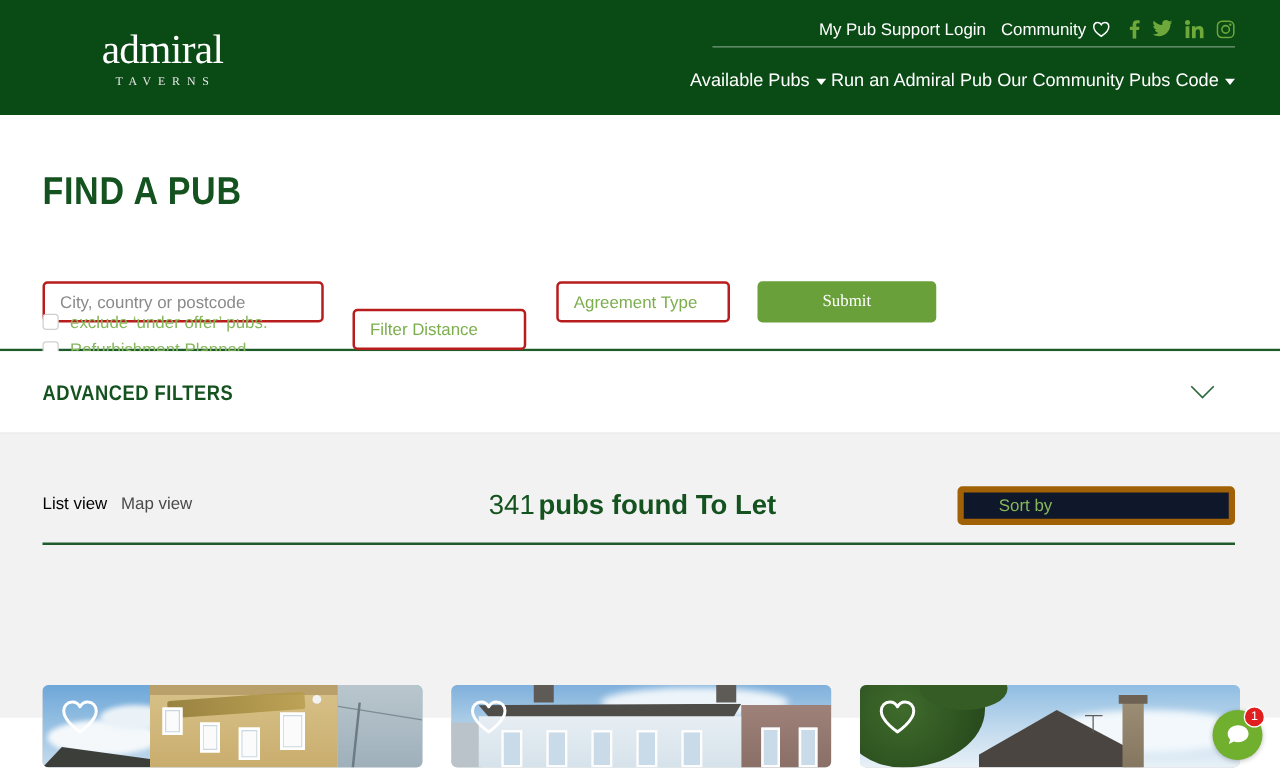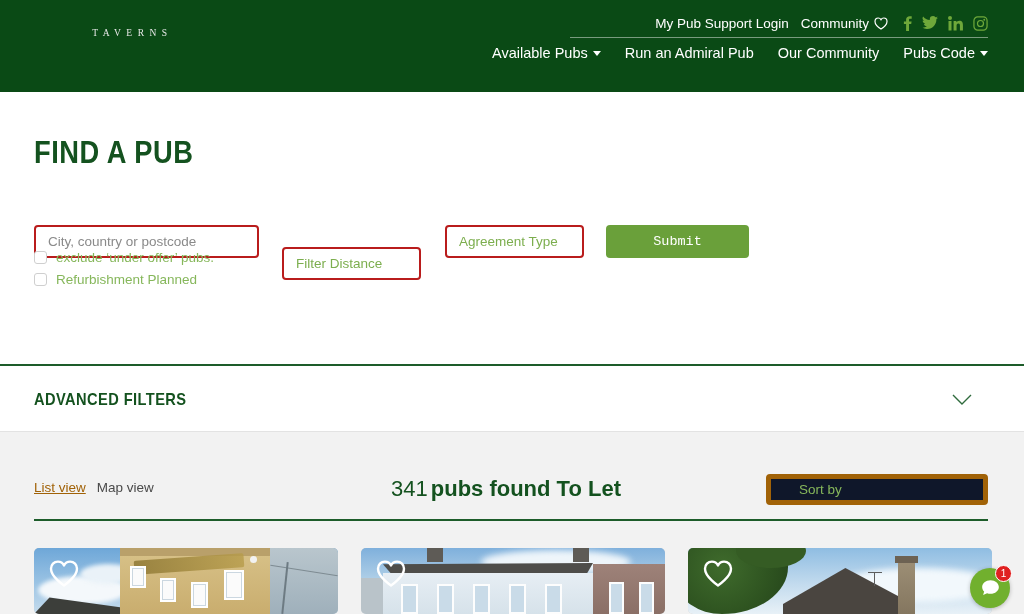--- a/index.html
+++ b/index.html
@@ -65,24 +65,24 @@
   .social-ic { display: block; cursor: pointer; }
 
   .nav-divider {
     position: absolute;
     right: 36px; top: 37px;
     width: 418px; height: 1px;
     background: rgba(255,255,255,0.45);
   }
   .main-nav {
     position: absolute;
-    right: 36px; top: 45px;
+    right: 36px; top: 57px;
     display: flex;
     align-items: center;
-    gap: 24px;
+    gap: 4px;
   }
   .nav-item {
     color: #ffffff;
     font-size: 14.5px;
     white-space: nowrap;
     cursor: pointer;
     display: flex;
     align-items: center;
     gap: 5px;
   }
@@ -92,21 +92,21 @@
     border-right: 4px solid transparent;
     border-top: 5px solid #ffffff;
     display: inline-block;
   }
 
   
   .find-section {
     background: #ffffff;
     padding: 0 0 0 0;
     position: relative;
-    height: 274px;
+    height: 189px;
     border-bottom: 2px solid #1d5c2a;
   }
   .find-title {
     position: absolute;
     left: 34px; top: 43px;
     font-family: "Liberation Sans Narrow", "Liberation Sans", sans-serif;
     font-size: 31px;
     font-weight: bold;
     color: #14521f;
     letter-spacing: 0.6px;
@@ -136,21 +136,21 @@
   .f-distance { width: 139px; margin-left: 23px; color: #7cae4e; margin-top: 45px; }
   .f-agreement { width: 139px; margin-left: 24px; color: #7cae4e; }
   .f-pubname  { width: 222px; margin-left: 22px; color: #8a8a8a; }
   .btn-submit {
     width: 143px; height: 33px;
     margin-left: 22px;
     background: #6aa03a;
     border: none; border-radius: 4px;
     color: #ffffff;
     font-size: 13.5px;
-    font-family: Liberation Mono, monospace;
+    font-family: Liberation Serif, serif;
     cursor: pointer;
     display: flex; align-items: center; justify-content: center;
   }
 
   .checks {
     position: absolute;
     left: 34px; top: 158px;
   }
   .check-row {
     display: flex; align-items: center;
@@ -218,21 +218,21 @@
   }
   .view-links {
     position: absolute;
     left: 0; top: 4px;
     display: flex; gap: 11px; align-items: baseline;
   }
   .view-link {
     font-size: 13.5px;
     cursor: pointer;
   }
-  .view-link.active { color: #a16207; text-decoration: underline; }
+  .view-link.active { color: #000000; }
   .view-link.inactive { color: #4a4a4a; }
 
   .count-wrap {
     position: absolute;
     left: 0; right: 0; top: 0;
     text-align: center;
     padding-right: 10px;
   }
   .count-num {
     font-size: 22px;
@@ -345,20 +345,21 @@
     display: flex; align-items: center; justify-content: center;
     border: 1.5px solid #fff;
   }
 </style>
 </head>
 <body>
 
 <div class="header">
 
   <div class="logo-wrap">
+    <span class="logo-main">admiral</span>
     <span class="logo-sub">TAVERNS</span>
   </div>
 
   <div class="top-links">
     <span class="top-link">My Pub Support Login</span>
 
     <span class="fav-link">
       <span>Community</span>
       <svg class="heart-sm" width="14" height="13" viewBox="0 0 14 13">
         <path d="M7 12 C7 12 1 8.2 1 4.4 C1 2.4 2.4 1 4.2 1 C5.4 1 6.5 1.7 7 2.7 C7.5 1.7 8.6 1 9.8 1 C11.6 1 13 2.4 13 4.4 C13 8.2 7 12 7 12 Z" fill="none" stroke="#ffffff" stroke-width="1.2"></path>

